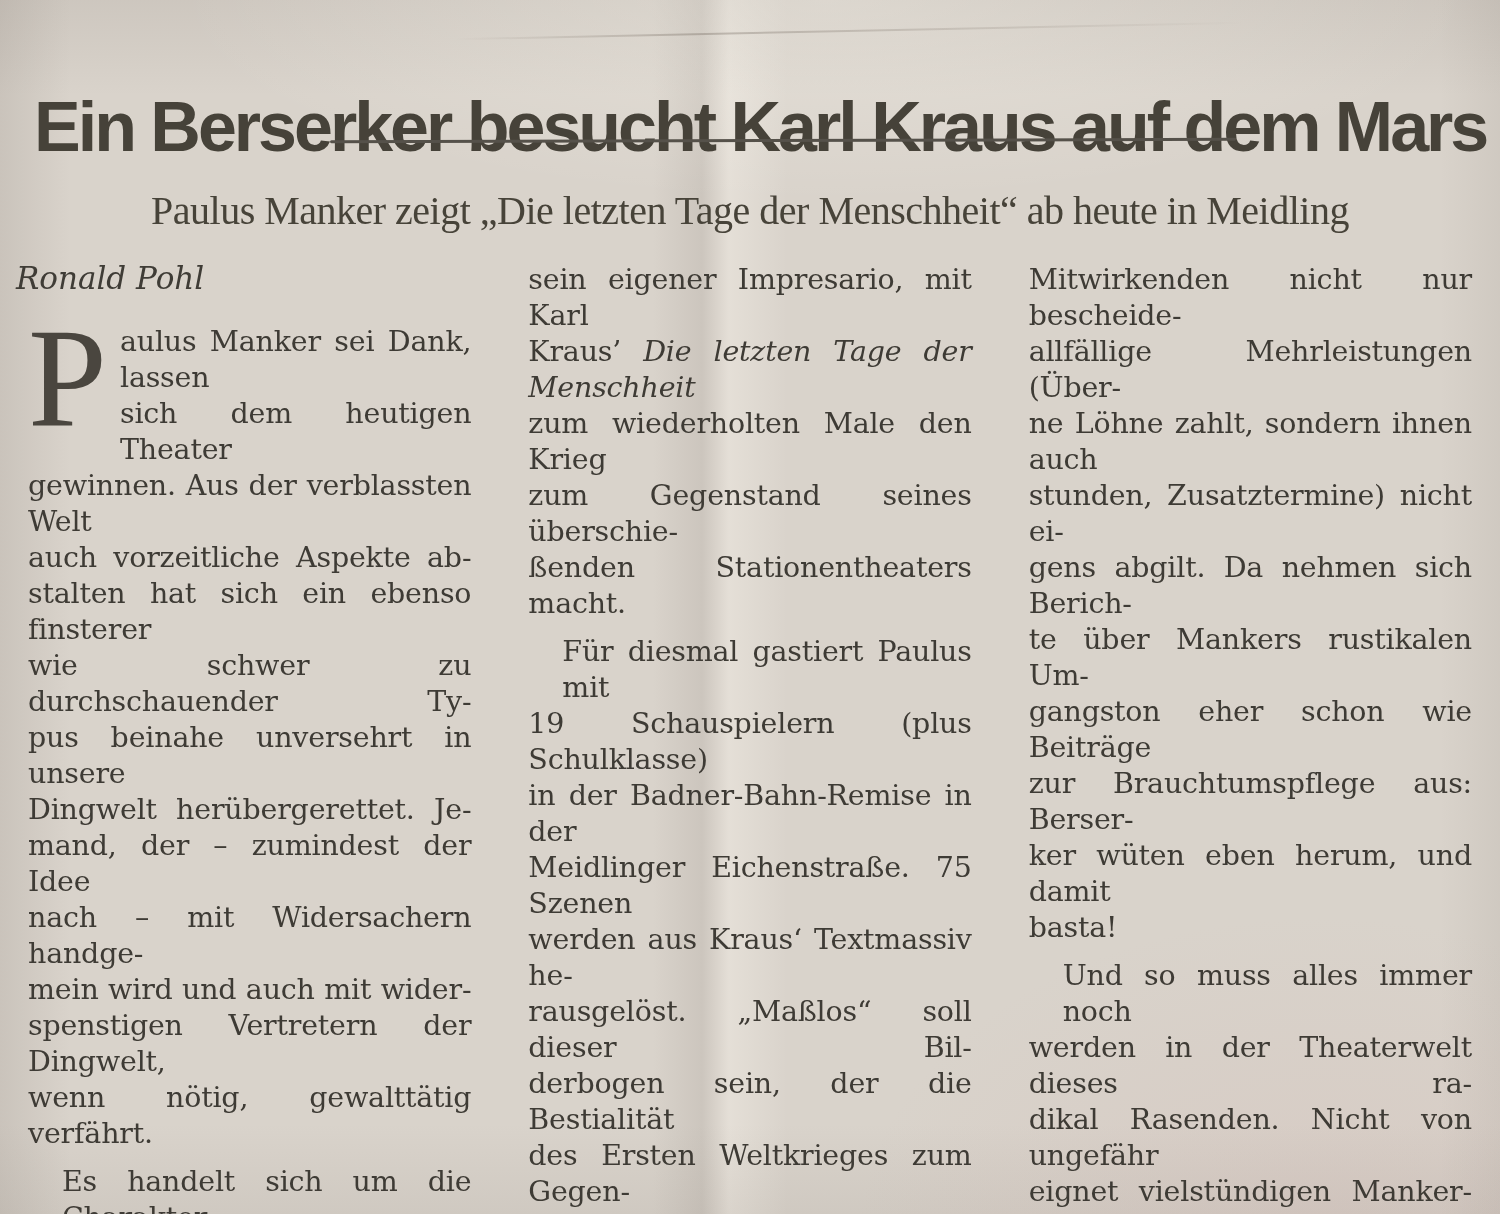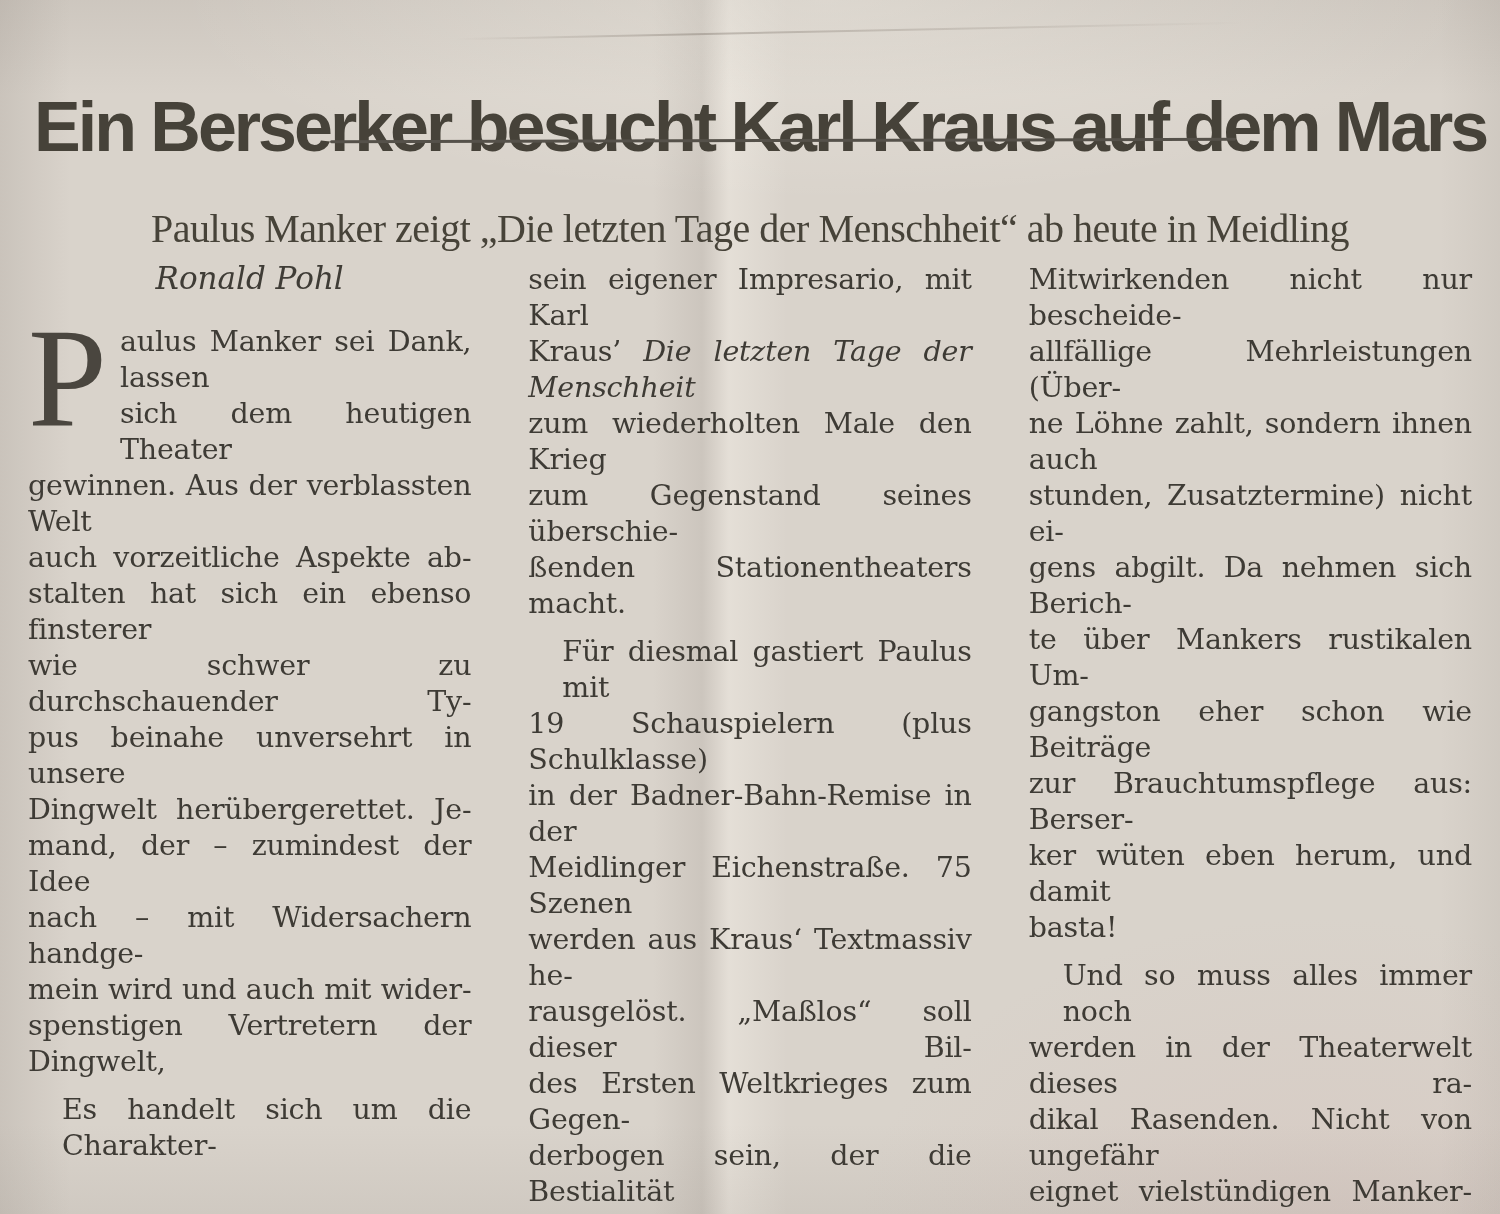--- a/index.html
+++ b/index.html
@@ -30,31 +30,31 @@
     position:absolute;left:34px;top:44px;width:1448px;
     font-family:Liberation Sans, sans-serif;
     font-size:70px;font-weight:700;letter-spacing:-3px;
     color:#464239;white-space:nowrap;line-height:1.05;
   }
   .rule{
     position:absolute;left:330px;top:139px;width:906px;height:3px;
     background:#55514a;border-radius:2px;transform:rotate(-0.15deg);
   }
   .subheadline{
-    position:absolute;left:0;top:172px;width:100%;text-align:center;
+    position:absolute;left:0;top:154px;width:100%;text-align:center;
     font-family:"Liberation Serif", serif;
     font-size:40px;font-weight:500;letter-spacing:-0.5px;color:#474339;
   }
   .columns{
     position:absolute;left:16px;top:250px;width:1468px;
     display:flex;gap:33px;
   }
   .col{flex:1 1 0;min-width:0;}
   .byline{
-    font-style:italic;text-align:center;
+    font-style:italic;text-align:left;
     font-size:31px;line-height:36px;
     margin:10px 0 28px;color:#3f3c36;
   }
   .para{margin:12px;}
   .line{
     font-size:28.5px;line-height:36px;
     text-align:justify;text-align-last:justify;
     color:#3e3b35;
     letter-spacing:-0.2px;
   }
@@ -88,42 +88,43 @@
           <div class="line">gewinnen. Aus der verblassten Welt</div>
           <div class="line">auch vorzeitliche Aspekte ab-</div>
           <div class="line">stalten hat sich ein ebenso finsterer</div>
           <div class="line">wie schwer zu durchschauender Ty-</div>
           <div class="line">pus beinahe unversehrt in unsere</div>
           <div class="line">Dingwelt herübergerettet. Je-</div>
           <div class="line">mand, der – zumindest der Idee</div>
           <div class="line">nach – mit Widersachern handge-</div>
           <div class="line">mein wird und auch mit wider-</div>
           <div class="line">spenstigen Vertretern der Dingwelt,</div>
+          <div class="line final">wenn nötig, gewalttätig verfährt.</div>
         </div>
         <div class="para indent">
           <div class="line">Es handelt sich um die Charakter-</div>
         </div>
       </div>
     <div class="col">
         <div class="para">
           <div class="line">sein eigener Impresario, mit Karl</div>
           <div class="line">Kraus’ <i>Die letzten Tage der Menschheit</i></div>
           <div class="line">zum wiederholten Male den Krieg</div>
           <div class="line">zum Gegenstand seines überschie-</div>
           <div class="line final">ßenden Stationentheaters macht.</div>
         </div>
         <div class="para indent">
           <div class="line">Für diesmal gastiert Paulus mit</div>
           <div class="line">19 Schauspielern (plus Schulklasse)</div>
           <div class="line">in der Badner-Bahn-Remise in der</div>
           <div class="line">Meidlinger Eichenstraße. 75 Szenen</div>
           <div class="line">werden aus Kraus‘ Textmassiv he-</div>
           <div class="line">rausgelöst. „Maßlos“ soll dieser Bil-</div>
+          <div class="line">derbogen sein, der die Bestialität</div>
           <div class="line">des Ersten Weltkrieges zum Gegen-</div>
-          <div class="line">derbogen sein, der die Bestialität</div>
           <div class="line">stand hat und, eingedenk Kraus’ bit-</div>
         </div>
       </div>
     <div class="col">
         <div class="para">
           <div class="line">Mitwirkenden nicht nur bescheide-</div>
           <div class="line">allfällige Mehrleistungen (Über-</div>
           <div class="line">ne Löhne zahlt, sondern ihnen auch</div>
           <div class="line">stunden, Zusatztermine) nicht ei-</div>
           <div class="line">gens abgilt. Da nehmen sich Berich-</div>

